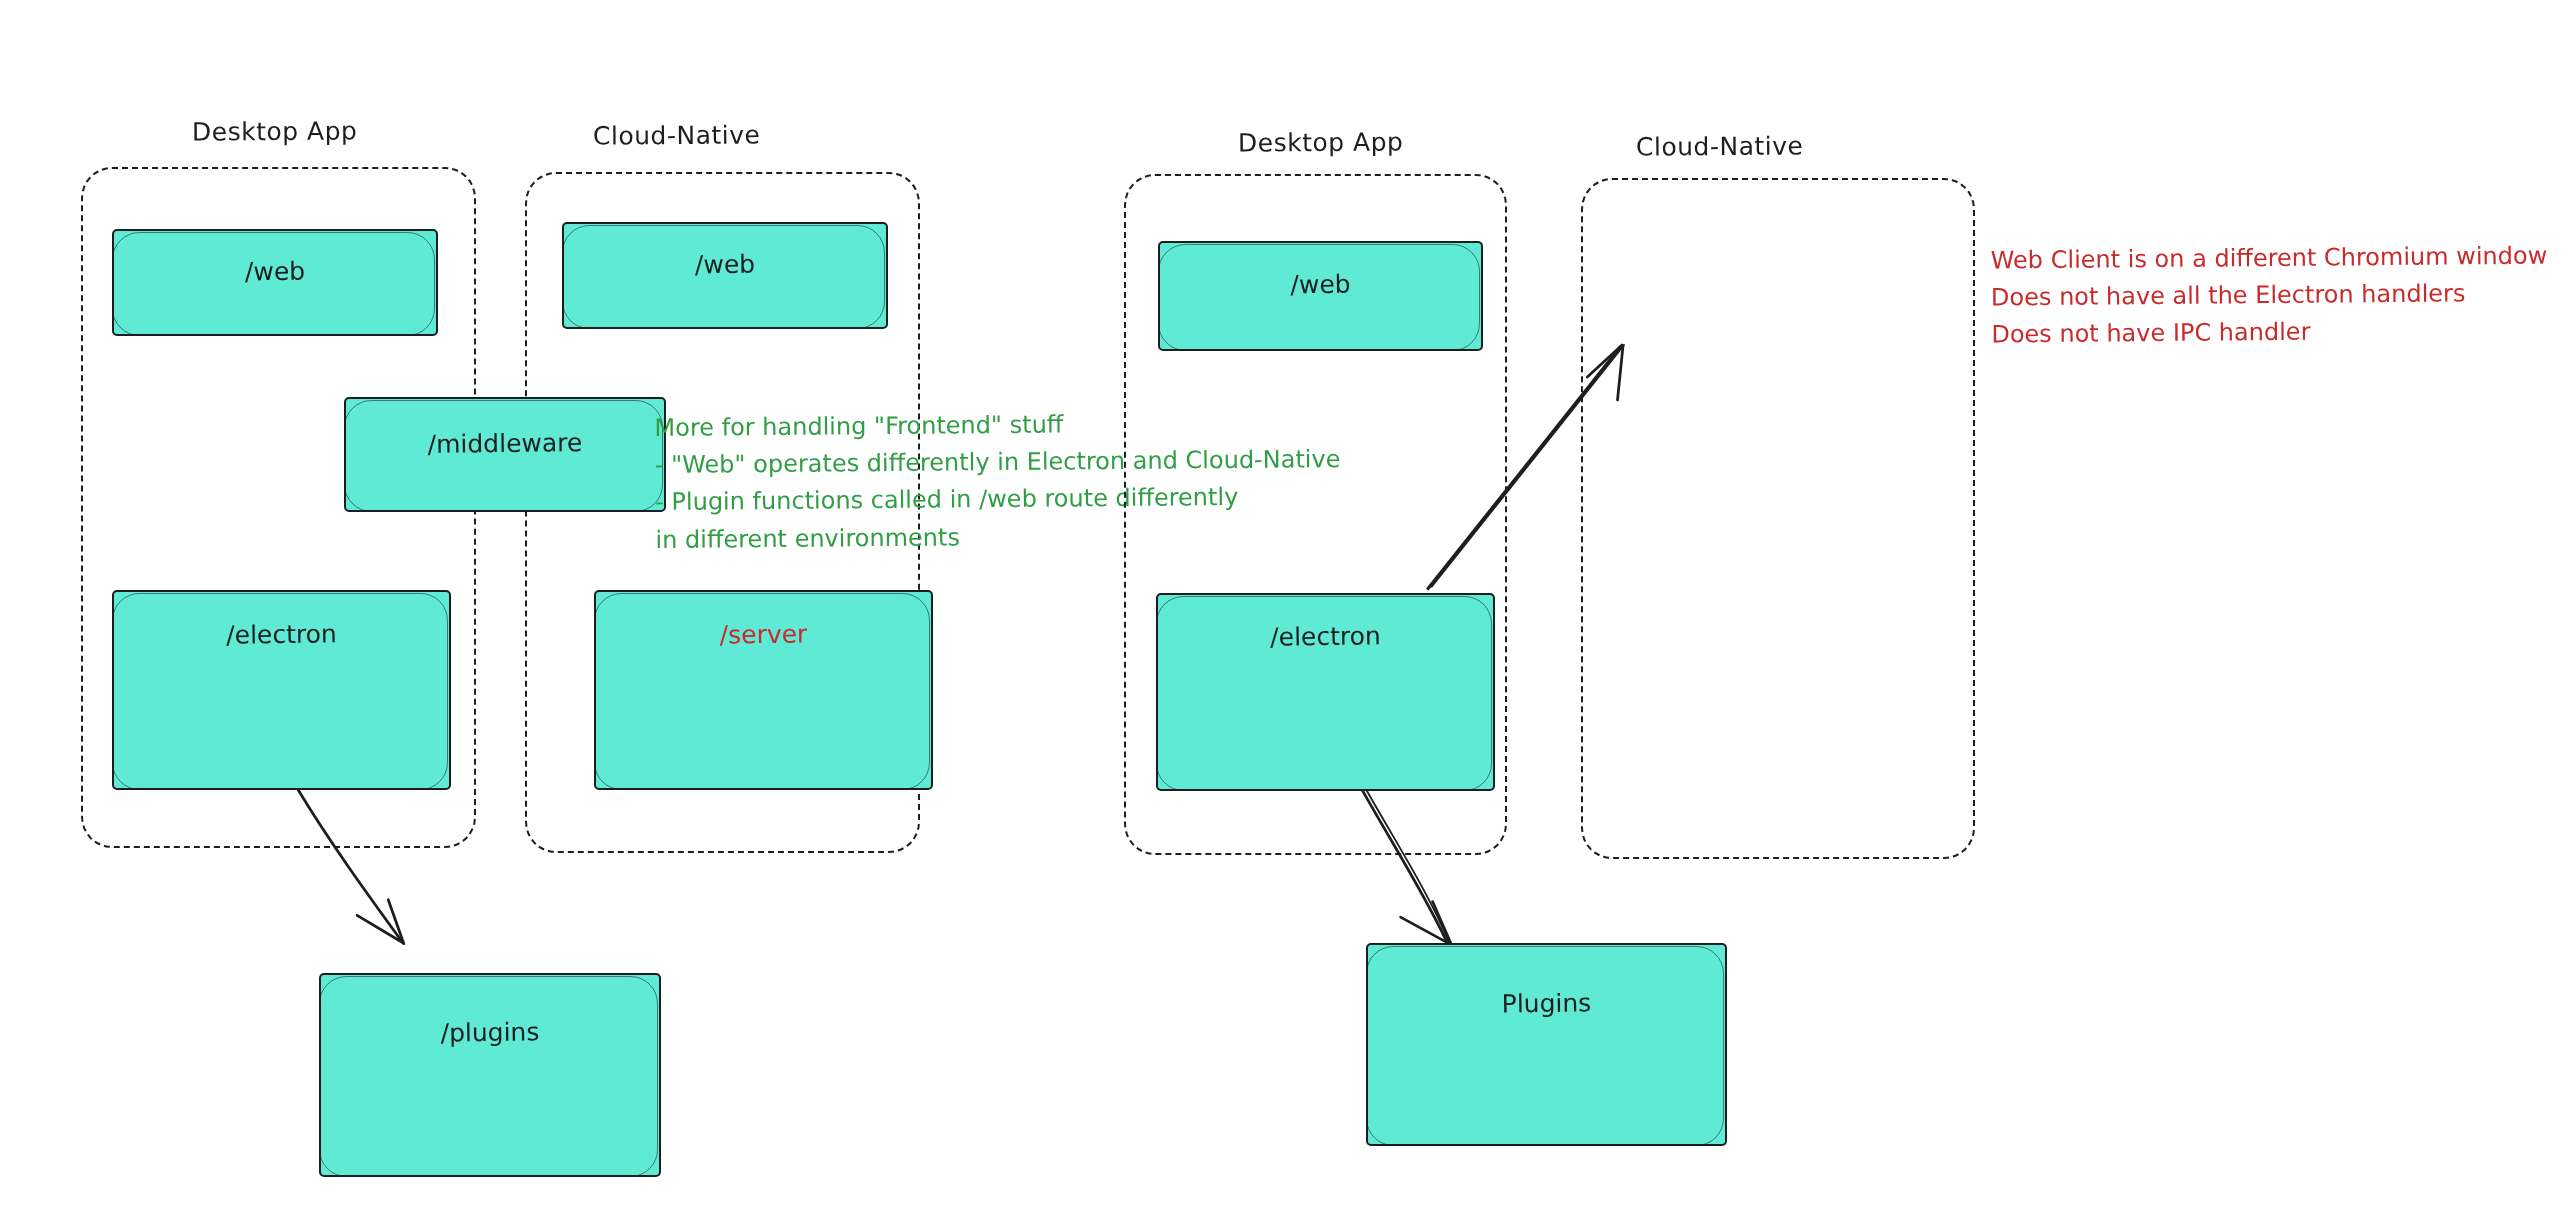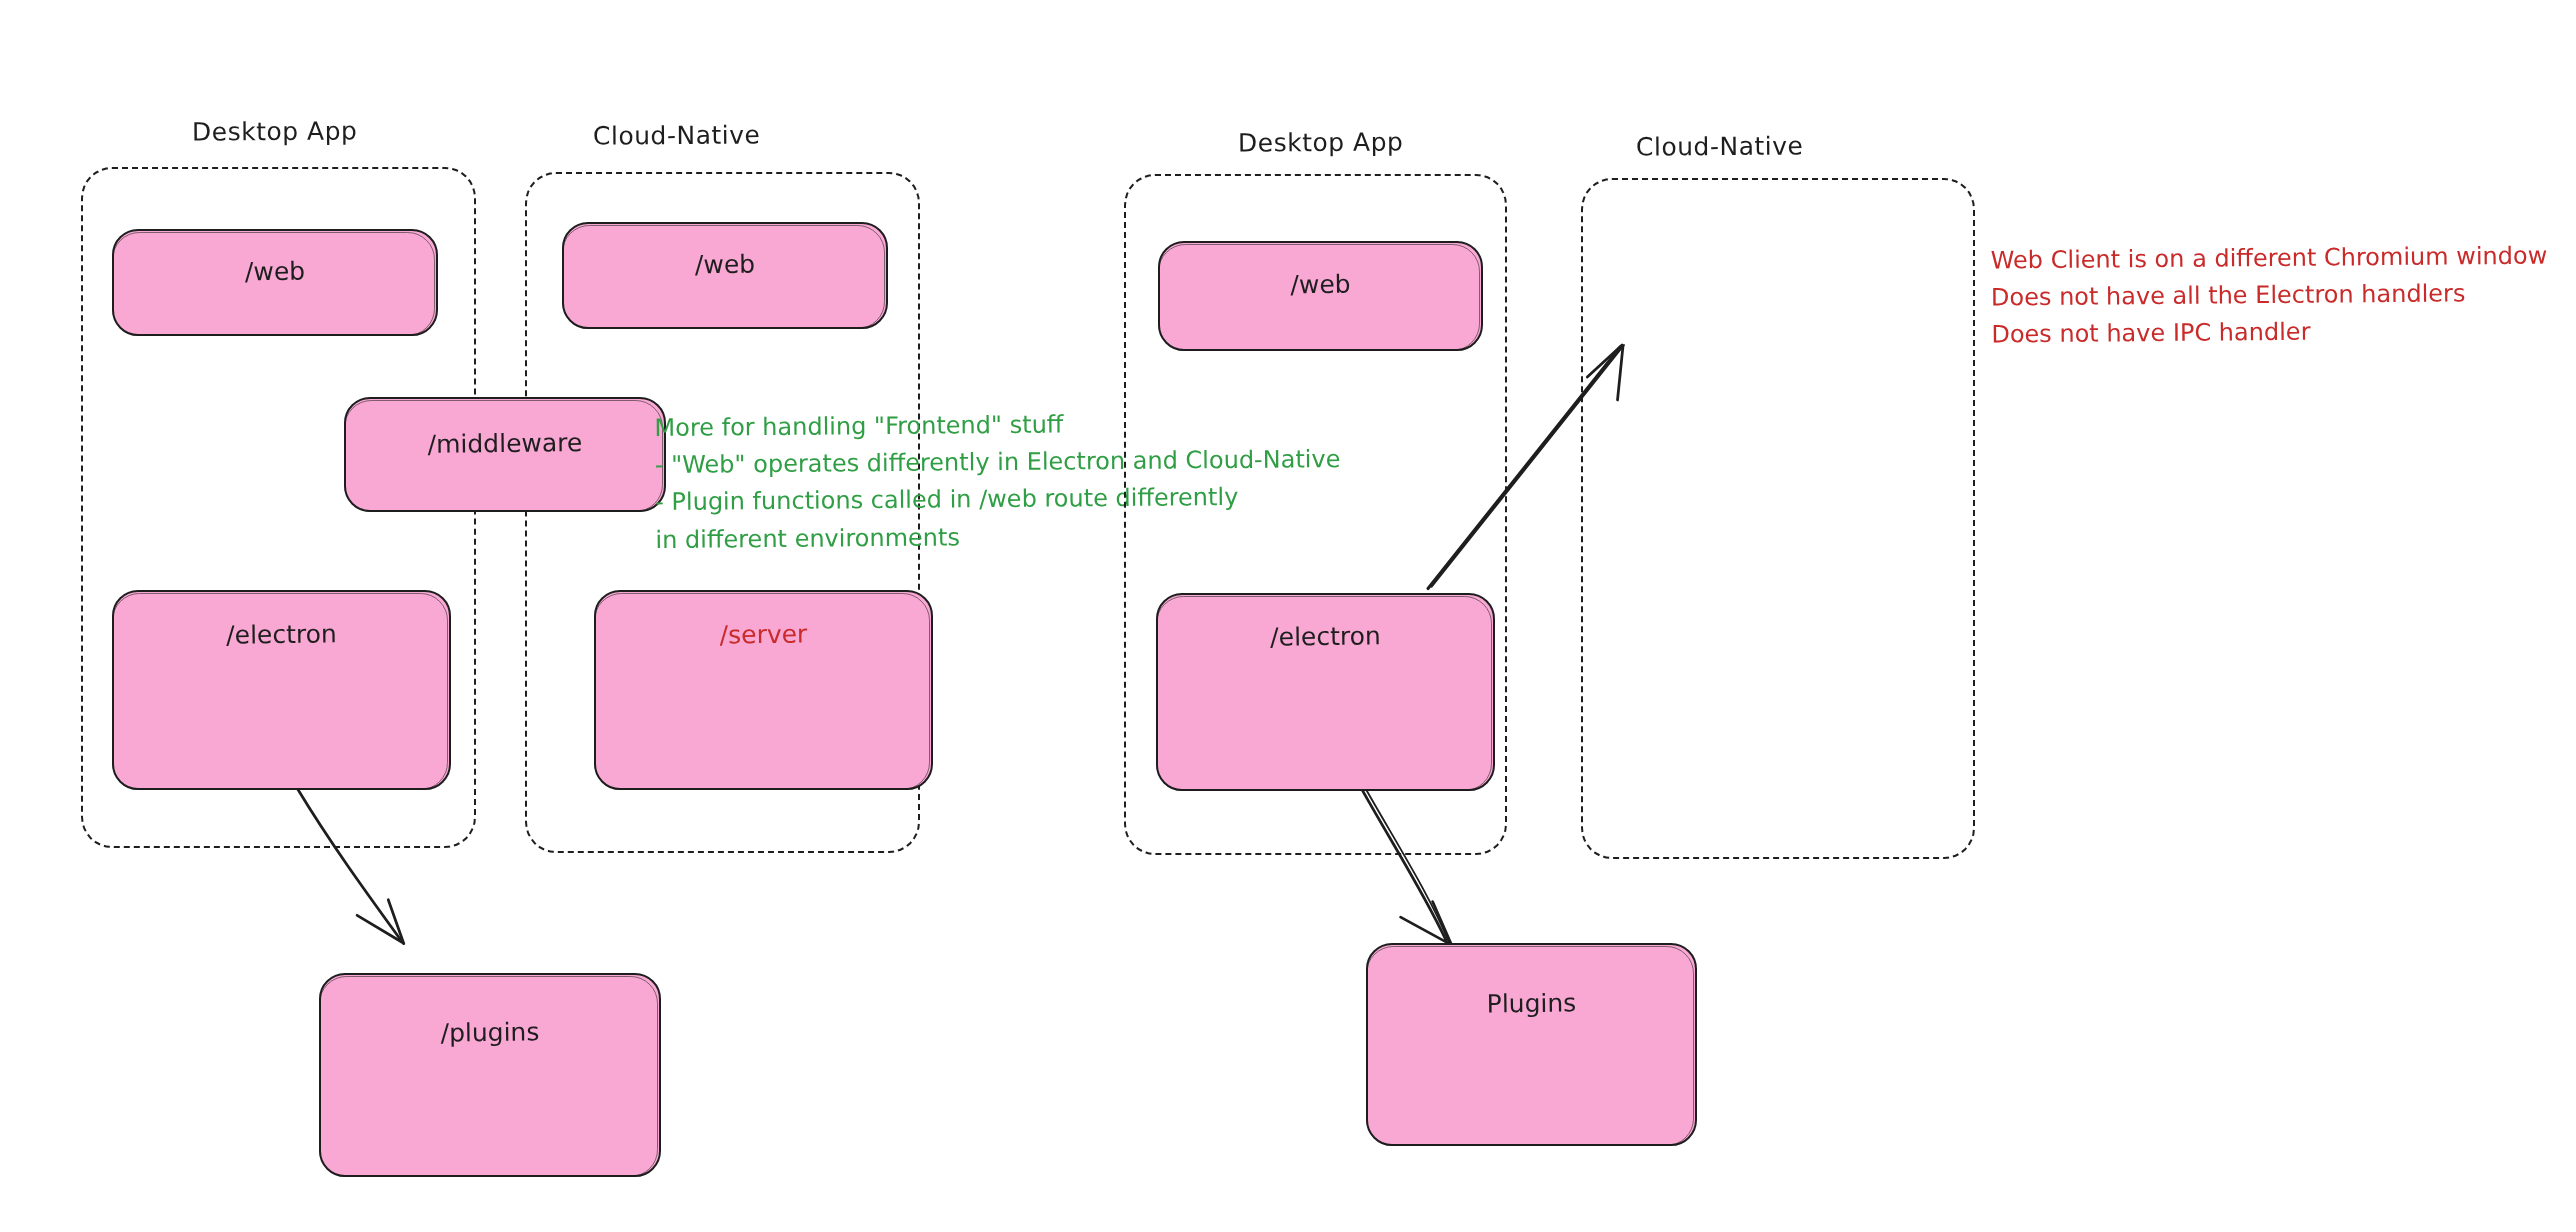--- a/index.html
+++ b/index.html
@@ -24,22 +24,22 @@
     font-size:25px;
     font-family:"DejaVu Sans", sans-serif;
     letter-spacing:0.5px;
     white-space:nowrap;
     transform:rotate(-0.4deg);
   }
   .node{
     position:absolute;
     box-sizing:border-box;
     border:2.4px solid #1e1e1e;
-    border-radius:26px;
-    background:#f9a8d4;
+    border-radius:5px;
+    background:#5eead4;
     display:block;
   }
   
   .node::after{
     content:"";
     position:absolute;
     left:-2.3px;
     top:1.4px;
     right:1.4px;
     bottom:-2.3px;
@@ -148,21 +148,21 @@
   <div class="node" style="left:1158px; top:241px; width:325px; height:110px;">
     <span class="node-label" style="top:26.5px;">/web</span>
   </div>
 
 
 
   <div class="node" style="left:1156px; top:593px; width:339px; height:198px;">
     <span class="node-label" style="top:26.5px;">/electron</span>
   </div>
 
-  <div class="node" style="left:1366px; top:943px; width:331px; height:203px;padding-left:46px;">
+  <div class="node" style="left:1366px; top:943px; width:361px; height:203px;padding-left:46px;">
     <span class="node-label" style="top:44px;">Plugins</span>
   </div>
 
   <div class="note red" style="left:1991px; top:240px;"><span>Web Client is on a different Chromium window</span>
 <span>Does not have all the Electron handlers</span>
 <span>Does not have IPC handler</span></div>
 
 </div>
 
 

